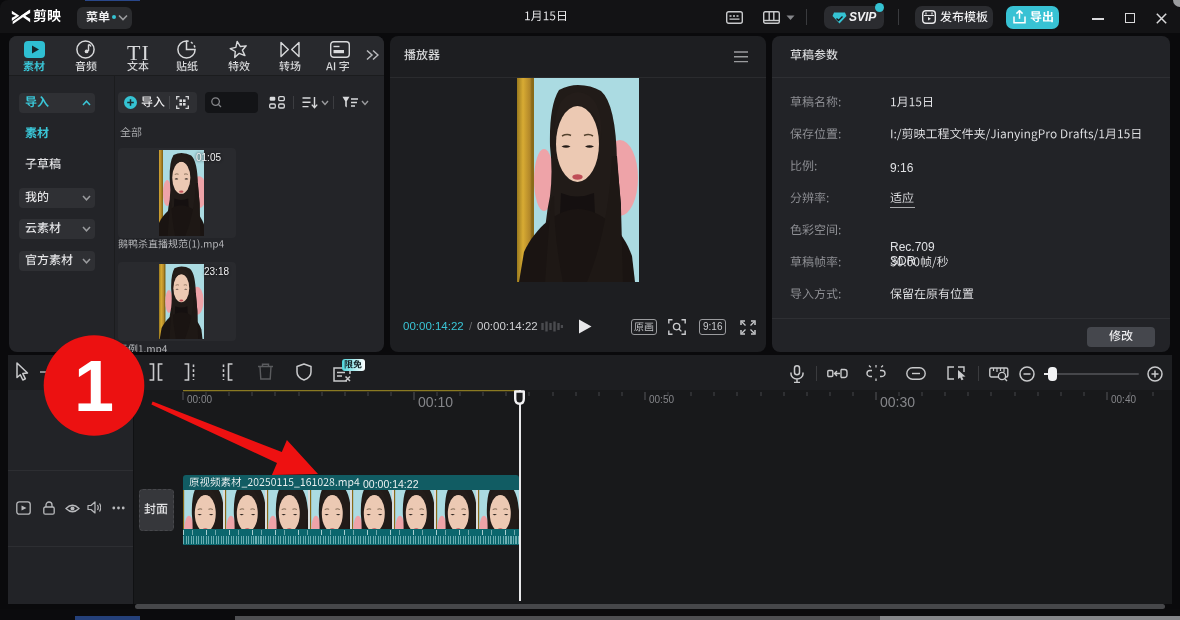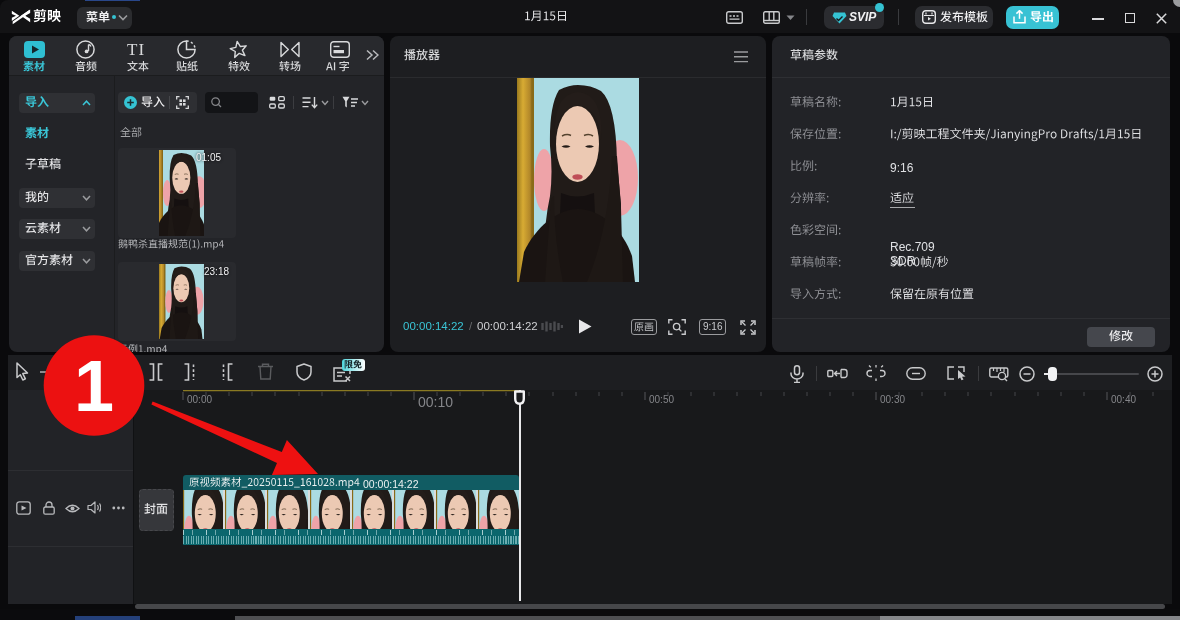--- a/index.html
+++ b/index.html
@@ -129,21 +129,21 @@
 <circle cx="9.5" cy="9.5" r="8.6" fill="none" stroke="#d8d9db" stroke-width="1.5"></circle>
 <path d="M12.5,4.5 v6.5" stroke="#d8d9db" stroke-width="1.4"></path>
 <circle cx="10.6" cy="11.4" r="1.9" fill="#d8d9db"></circle>
 <path d="M12.5,4.5 q1.8,0.3 2.4,2" stroke="#d8d9db" stroke-width="1.3" fill="none"></path>
 </svg>
 <div style="position:absolute;left:75px;top:61px;">
       <svg width="22" height="13" style="overflow:visible;display:block">
         <path transform="translate(0,9.3)" d="M4.7 -9.2C4.8 -9.0 5.0 -8.6 5.1 -8.3H1.2V-7.4H7.4C7.2 -6.9 7.0 -6.2 6.7 -5.8H4.2L4.3 -5.8C4.2 -6.2 4.0 -6.9 3.7 -7.4L2.6 -7.2C2.9 -6.8 3.1 -6.2 3.2 -5.8H0.6V-4.8H10.4V-5.8H7.8C8.1 -6.2 8.3 -6.7 8.5 -7.2L7.5 -7.4H9.9V-8.3H6.2C6.1 -8.7 6.0 -9.1 5.7 -9.4ZM3.1 -1.4H8.0V-0.3H3.1ZM3.1 -2.2V-3.1H8.0V-2.2ZM2.0 -4.0V0.9H3.1V0.5H8.0V0.9H9.1V-4.0Z M18.6 -5.4C18.6 -1.6 18.5 -0.5 15.9 0.2C16.1 0.4 16.3 0.7 16.4 1.0C19.3 0.2 19.5 -1.4 19.5 -5.4ZM19.0 -0.8C19.7 -0.3 20.6 0.5 21.1 0.9L21.7 0.3C21.2 -0.2 20.3 -0.9 19.6 -1.4ZM12.3 -4.4C12.1 -3.6 11.8 -2.8 11.3 -2.2C11.6 -2.1 11.9 -1.9 12.1 -1.7C12.5 -2.4 13.0 -3.3 13.2 -4.2ZM16.9 -6.7V-1.5H17.8V-5.9H20.3V-1.5H21.2V-6.7H19.3L19.7 -7.7H21.5V-8.6H16.7V-7.7H18.7C18.6 -7.4 18.5 -7.0 18.3 -6.7ZM15.6 -4.3C15.4 -3.3 15.0 -2.5 14.6 -1.9V-5.0H16.5V-5.9H14.8V-7.1H16.3V-8.0H14.8V-9.3H13.8V-5.9H13.0V-8.3H12.1V-5.9H11.4V-5.0H13.6V-1.7H14.4C13.7 -0.8 12.7 -0.2 11.4 0.2C11.6 0.4 11.9 0.7 12.0 1.0C14.5 0.1 15.9 -1.4 16.5 -4.1Z" fill="#d8d9db"></path>
       </svg>
     </div>
-<div class="abs" style="left:127px;top:40px;width:22px;height:18px;font-family:'Liberation Serif',serif;font-size:17px;color:#d8d9db;letter-spacing:1px">TI</div>
+<div class="abs" style="left:127px;top:40px;width:22px;height:18px;font-family:'Liberation Serif',serif;font-size:22px;color:#d8d9db;letter-spacing:1px">TI</div>
 <div style="position:absolute;left:127px;top:61px;">
       <svg width="22" height="13" style="overflow:visible;display:block">
         <path transform="translate(0,9.3)" d="M4.6 -9.1C4.9 -8.5 5.2 -7.8 5.3 -7.4H0.5V-6.4H2.2C2.9 -4.8 3.7 -3.4 4.8 -2.2C3.6 -1.2 2.1 -0.6 0.3 -0.1C0.5 0.2 0.9 0.6 1.0 0.9C2.8 0.3 4.3 -0.4 5.5 -1.5C6.7 -0.4 8.2 0.4 10.0 0.8C10.2 0.5 10.5 0.1 10.7 -0.1C9.0 -0.5 7.5 -1.3 6.3 -2.2C7.4 -3.3 8.2 -4.7 8.8 -6.4H10.5V-7.4H5.5L6.5 -7.7C6.4 -8.2 6.0 -8.9 5.7 -9.4ZM5.6 -2.9C4.6 -3.9 3.8 -5.1 3.3 -6.4H7.6C7.1 -5.0 6.4 -3.9 5.6 -2.9Z M15.9 -6.0V-2.1H13.5C14.5 -3.2 15.2 -4.5 15.8 -6.0ZM17.0 -6.0H17.1C17.7 -4.5 18.5 -3.2 19.4 -2.1H17.0ZM15.9 -9.3V-7.1H11.7V-6.0H14.7C14.0 -4.2 12.7 -2.5 11.3 -1.6C11.6 -1.4 11.9 -1.0 12.1 -0.8C12.6 -1.1 13.1 -1.6 13.5 -2.1V-1.0H15.9V0.9H17.0V-1.0H19.5V-2.0C19.9 -1.6 20.4 -1.1 20.8 -0.8C21.0 -1.1 21.4 -1.5 21.6 -1.7C20.2 -2.6 19.0 -4.2 18.2 -6.0H21.3V-7.1H17.0V-9.3Z" fill="#d8d9db"></path>
       </svg>
     </div>
 <svg class="abs" style="left:177px;top:40px" width="19" height="19">
 <path d="M9.5,0.9 A8.6,8.6 0 1 0 18.1,9.5 L9.5,9.5 Z" fill="none" stroke="#d8d9db" stroke-width="1.5"></path>
 <path d="M9.5,0.9 A8.6,8.6 0 0 1 18.1,9.5" stroke="#d8d9db" stroke-width="1.5" fill="none" stroke-dasharray="2.2 2.4"></path>
 </svg>
 <div style="position:absolute;left:176px;top:61px;">
@@ -557,21 +557,21 @@
       <path d="M905,2 v4" stroke="#45464a" stroke-width="1"></path>
       <path d="M928,2 v4" stroke="#45464a" stroke-width="1"></path>
       <path d="M951,2 v4" stroke="#45464a" stroke-width="1"></path>
       <path d="M974,2 v8" stroke="#55565a" stroke-width="1"></path>
       <path d="M997,2 v4" stroke="#45464a" stroke-width="1"></path>
       <path d="M1020,2 v4" stroke="#45464a" stroke-width="1"></path>
     </svg>
 <div class="abs lt" style="left:187px;top:394px;font-size:10px;color:#85868a">00:00</div>
 <div class="abs lt" style="left:418px;top:394px;font-size:14px;color:#85868a">00:10</div>
 <div class="abs lt" style="left:649px;top:394px;font-size:10px;color:#85868a">00:50</div>
-<div class="abs lt" style="left:880px;top:394px;font-size:10px;color:#85868a">00:30</div>
+<div class="abs lt" style="left:880px;top:394px;font-size:14px;color:#85868a">00:30</div>
 <div class="abs lt" style="left:1111px;top:394px;font-size:10px;color:#85868a">00:40</div>
 <div class="abs" style="left:183px;top:475px;width:336px;height:70px;border-radius:3px;overflow:hidden;background:#115c63"></div>
 <div class="abs" style="left:183px;top:490px;width:336px;height:39px;background:#d8dcdc;display:flex;gap:2px">
       <svg width="40.2" height="39" viewBox="14 18 84 80" preserveAspectRatio="xMidYMid slice" style="flex:none">
         <use href="#face"></use>
       </svg>
       <svg width="40.2" height="39" viewBox="14 18 84 80" preserveAspectRatio="xMidYMid slice" style="flex:none">
         <use href="#face"></use>
       </svg>
       <svg width="40.2" height="39" viewBox="14 18 84 80" preserveAspectRatio="xMidYMid slice" style="flex:none">

